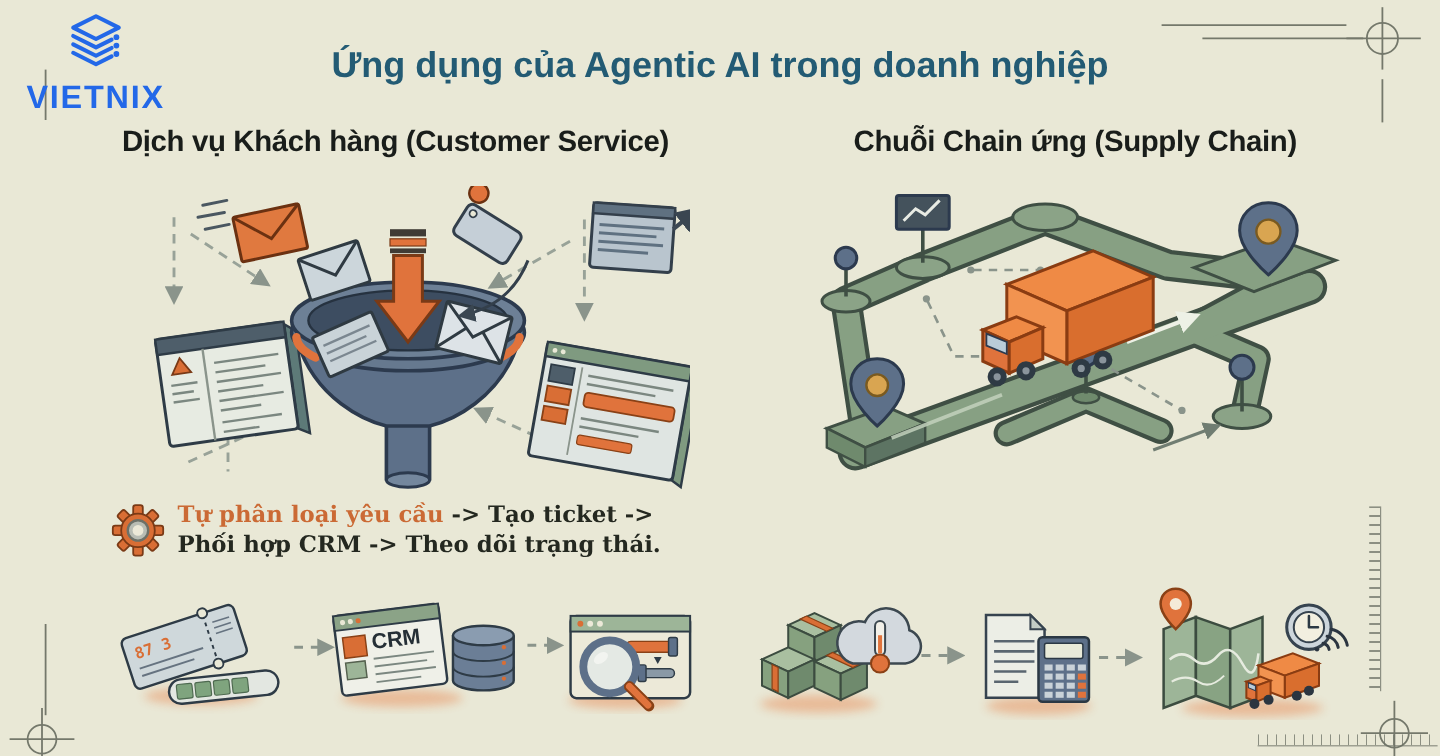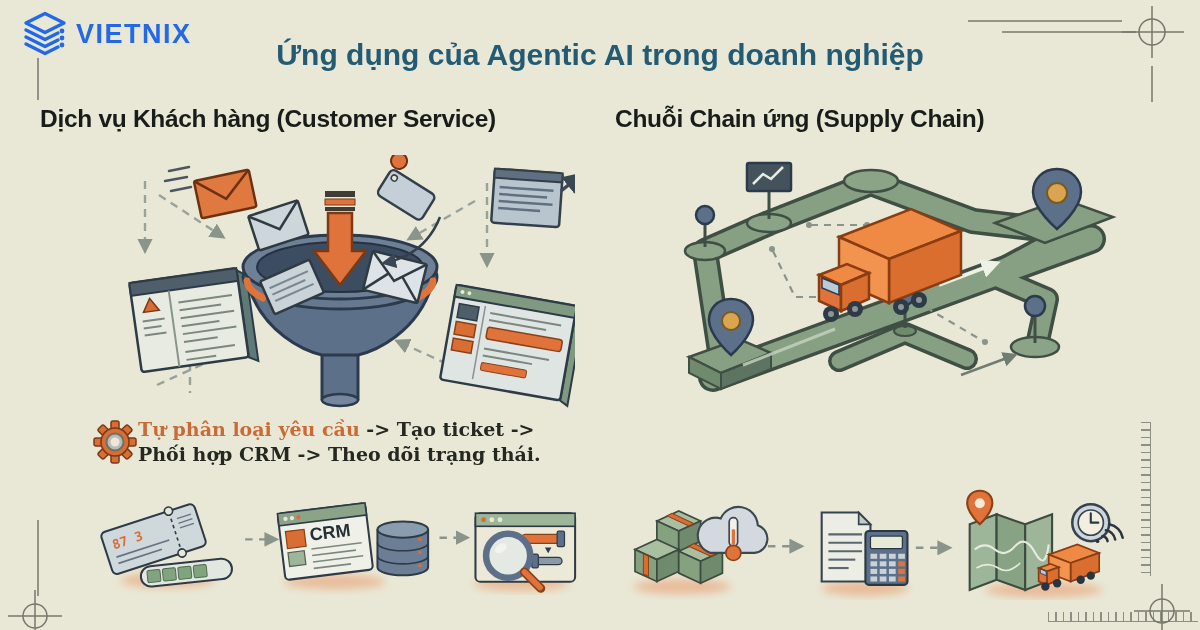--- a/index.html
+++ b/index.html
@@ -2,37 +2,37 @@
 <html style="--background: #e9e8d6; --title: #235b74; --accent-orange: #cb6a35; --orange-fill: #e0733c; --logo-blue: #2368e8; --road-green: #87a083; --sage: #8ba387; --slate-blue: #5d7089; --text-dark: #242820;"><head>
 <meta charset="utf-8">
 <style>
   html,body{margin:0;padding:0;}
   body{width:1200px;height:630px;overflow:hidden;position:relative;
        font-family:"Liberation Sans",sans-serif;
        background:var(--background,#e9e8d6);}
   .canvas{position:absolute;inset:0;}
 
   
-  .logo{position:absolute;left:22px;top:10px;display:flex;align-items:center;gap:8px;}
+  .logo{position:absolute;left:22px;top:10px;display:flex;align-items:center;gap:8px;flex-direction:column;}
   .logo-text{font-weight:bold;font-size:27px;letter-spacing:1.5px;color:var(--logo-blue,#2368e8);}
   .page-title{position:absolute;left:0;right:0;top:38px;text-align:center;margin:0;
       font-size:30px;font-weight:bold;color:var(--title,#235b74);}
 
   
   .panel{position:absolute;top:105px;height:510px;}
   .panel.left{left:40px;width:565px;}
   .panel.right{left:615px;width:548px;}
-  .panel h2{position:absolute;left:0;right:0;top:0;margin:0;text-align:left;
+  .panel h2{position:absolute;left:14px;right:0;top:0;margin:0;text-align:center;
       font-size:24.5px;font-weight:bold;letter-spacing:-0.3px;color:#191d1a;}
   .scene{position:absolute;}
   .panel.left  .scene{left:55px;top:50px;}
   .panel.right .scene{left:28px;top:46px;}
 
   
-  .caption{position:absolute;display:flex;align-items:flex-start;
+  .caption{position:absolute;display:flex;align-items:flex-start;gap:10px;
       font-family:"DejaVu Serif",serif;font-weight:bold;font-size:19px;
       line-height:1.32;color:#242820;}
   .panel.left  .caption{left:52px;top:312px;width:468px;}
   .panel.right .caption{left:16px;top:316px;width:512px;}
   .caption p{margin:0;}
   .caption .hl{color:var(--accent-orange,#cb6a35);}
   .gear{flex:0 0 auto;margin-top:2px;}
 
   
   .flow{position:absolute;}

